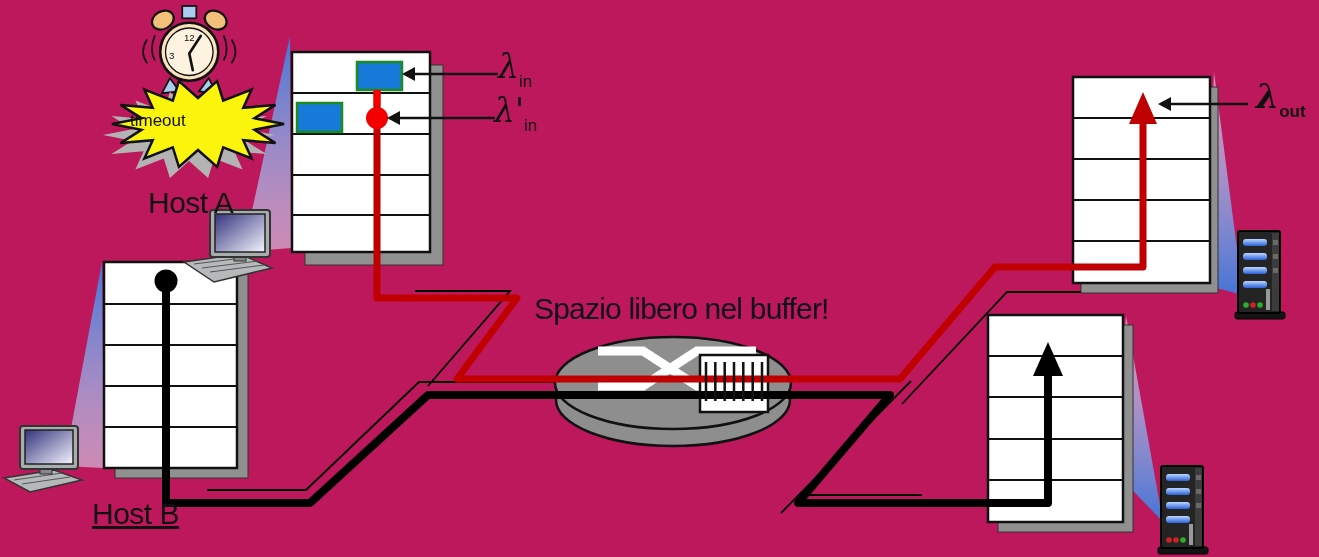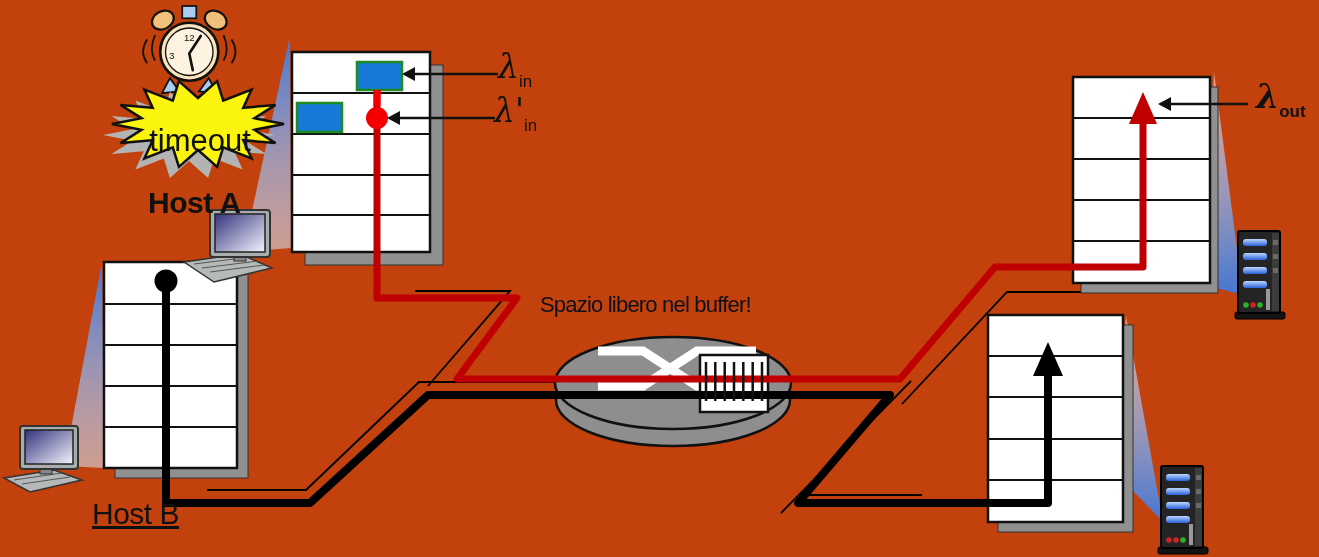--- a/index.html
+++ b/index.html
@@ -1,24 +1,24 @@
 <!DOCTYPE html>
 <html><head>
 <meta charset="utf-8">
 <style>
   html,body { margin:0; padding:0; background:#fff; }
   #stage {
     position:relative; width:1319px; height:557px; overflow:hidden;
-    font-family:"Liberation Sans", sans-serif; background:#c2410c;
+    font-family:"Liberation Sans", sans-serif; background:#be185d;
   }
   #stage svg { position:absolute; left:0; top:0; }
   .lbl { position:absolute; color:#111; white-space:nowrap; }
   .big  { font-size:30px; letter-spacing:-0.5px; }
-  .note { font-size:22px; letter-spacing:-0.8px; color:#10101c;margin-left:6px; }
-  .burst-lbl { font-size:31px; width:140px; text-align:center;margin-top:12px; }
+  .note { font-size:30px; letter-spacing:-0.8px; color:#10101c; }
+  .burst-lbl { font-size:17px; width:140px; text-align:left; }
   .lam { position:absolute; white-space:nowrap; color:#111;
          font-family:"DejaVu Serif", serif; font-style:italic; font-size:33px; line-height:1; }
   .lam sub { font-family:"Liberation Sans", sans-serif; font-style:normal;
              font-size:17px; vertical-align:-9px; letter-spacing:0; }
 </style>
 </head>
 <body>
 
 <div id="stage">
 
@@ -195,21 +195,21 @@
     <rect x="35" y="37" width="5" height="5" fill="#6a6a6a"></rect>
     <rect x="28" y="58" width="4" height="21" fill="#999"></rect>
     <circle cx="8" cy="74" r="2.8" fill="#d42222"></circle>
     <circle cx="15" cy="74" r="2.8" fill="#d42222"></circle>
     <circle cx="22" cy="74" r="2.8" fill="#2bb02b"></circle>
   </g>
 </svg>
 
 <div class="lbl burst-lbl" style="left:130px; top:111px;">timeout</div>
 
-<div class="lbl big" style="left:148px; top:186px;font-weight:bold;">Host A</div>
+<div class="lbl big" style="left:148px; top:186px;">Host A</div>
 
 <div class="lbl big" style="left:92px; top:497px;text-decoration:underline;">Host B</div>
 
 <div class="lbl note" style="left:534px; top:292px;">Spazio libero nel buffer!</div>
 
 <div class="lam" style="left:498px; top:50px;"><span>λ</span><sub>in</sub></div>
 
 <div class="lam" style="left:494px; top:94px;text-align:right;"><span>λ'</span><sub>in</sub></div>
 
 <div class="lam" style="left:1256px; top:80px;font-weight:bold;"><span>λ</span><sub>out</sub></div>

